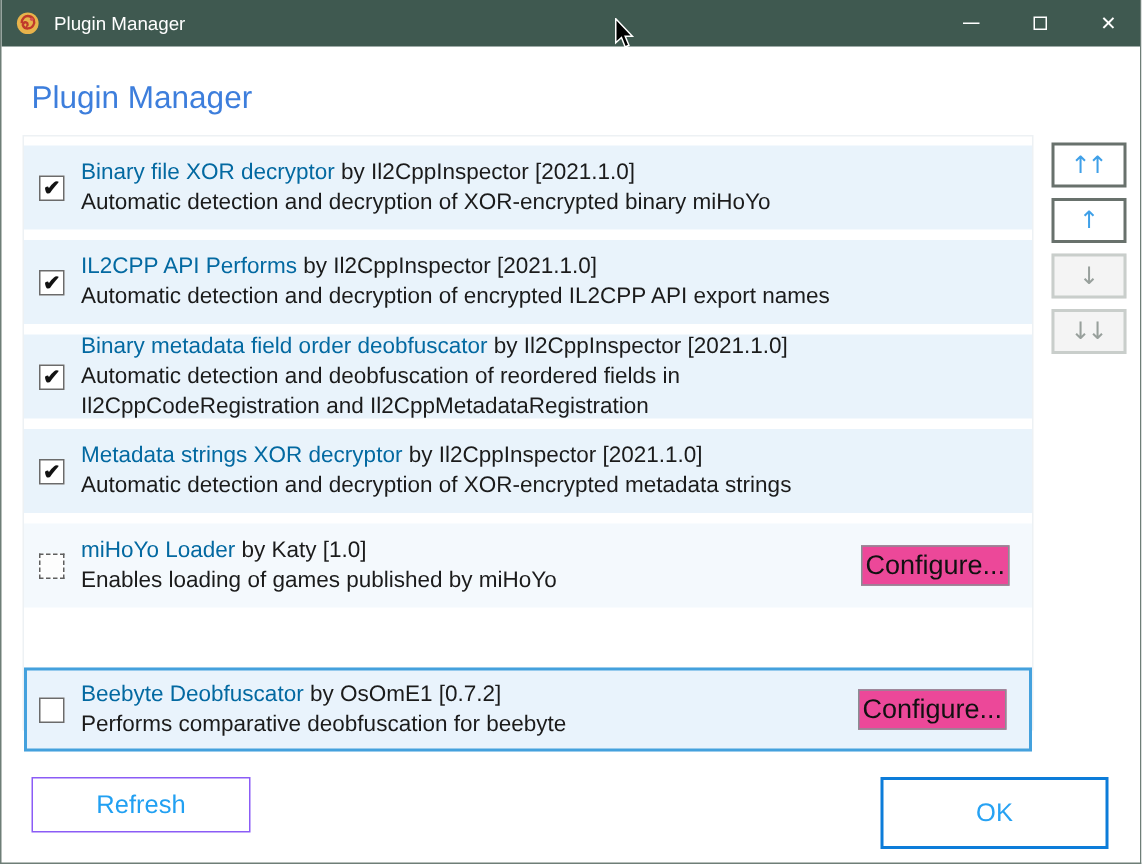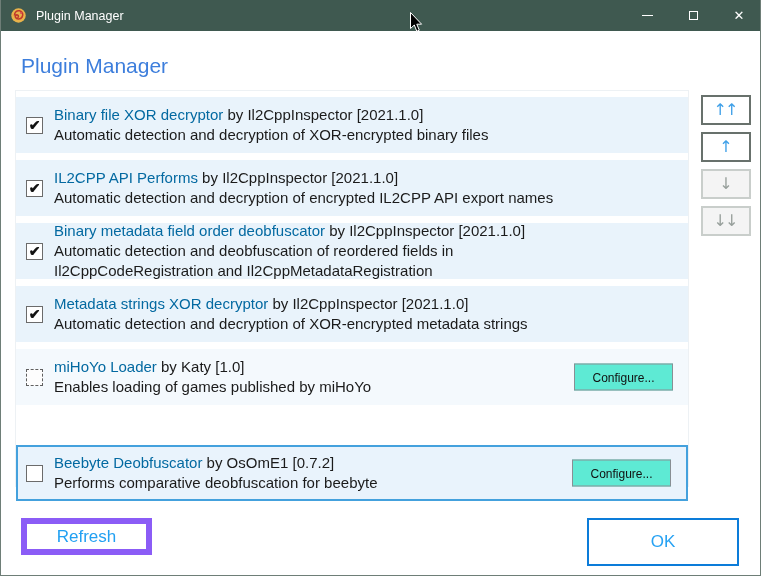--- a/index.html
+++ b/index.html
@@ -39,36 +39,36 @@
   .checkbox.indeterminate { border:1px dashed #5f5f5f; background:#fdfdfd; }
   .check-glyph { font-size:14px; font-weight:bold; color:#121212; line-height:1;
                  margin-top:-1px; }
 
   .plugin-text { font-size:15px; line-height:20px; color:#1b1b1b; padding-right:120px; }
   .plugin-row:nth-child(-n+4) .plugin-text { padding-right:10px; }
   .plugin-name { color:#0369a1; cursor:pointer; }
   .plugin-desc { white-space:pre-line; }
 
   .configure-btn { position:absolute; right:15px; top:50%; transform:translateY(-50%);
-                   width:99px; height:27px; background:#5eead4; border:1px solid #888f94;
-                   font-family:"Liberation Sans",sans-serif; font-size:12px; color:#111111; }
+                   width:99px; height:27px; background:#ec4899; border:1px solid #888f94;
+                   font-family:"Liberation Sans",sans-serif; font-size:18px; color:#111111; }
 
   
   .reorder-col { position:absolute; left:700px; top:95px; display:flex;
                  flex-direction:column; gap:7px; }
   .reorder-btn { width:50px; height:30px; background:#ffffff; border:2px solid #68716c;
                  color:#3fa0e8; font-size:16px; line-height:1; letter-spacing:-2px;
                  display:flex; align-items:center; justify-content:center;
                  font-family:"DejaVu Sans", sans-serif; padding-right:2px; }
   .reorder-btn.disabled { border-color:#c9cecb; background:#f4f4f4; color:#98a09c; }
 
   
   .footer-btn { position:absolute; background:#ffffff; font-family:"Liberation Sans",sans-serif;
                 font-size:17px; color:#21a0f2; }
-  .btn-refresh { left:20px; top:518px; width:131px; height:37px; border:6px solid #8b5cf6; }
+  .btn-refresh { left:20px; top:518px; width:146px; height:37px; border:1px solid #8b5cf6; }
   .btn-get-plugins { left:181px; top:518px; width:150px; height:37px; border:1px solid #8f969b; }
   .btn-ok { left:586px; top:518px; width:152px; height:48px; border:2px solid #0c7cd9;
             color:#27a2f3; }
 
   
   .cursor { position:absolute; left:408px; top:12px; width:14px; height:22px;
             pointer-events:none; }
 </style>
 </head>
 <body>
@@ -97,21 +97,21 @@
 
   <div class="page-title">Plugin Manager</div>
 
   <div class="plugin-list">
       <div class="plugin-row">
     <span class="checkbox checked">
           <span class="check-glyph">✔</span>
         </span>
     <span class="plugin-text">
       <span class="plugin-line1"><span class="plugin-name">Binary file XOR decryptor</span><span class="plugin-byline"> by Il2CppInspector [2021.1.0]</span></span>
-      <span class="plugin-desc" style="display:block">Automatic detection and decryption of XOR-encrypted binary files</span>
+      <span class="plugin-desc" style="display:block">Automatic detection and decryption of XOR-encrypted binary miHoYo</span>
     </span>
 
   </div>
       <div class="plugin-row">
     <span class="checkbox checked">
           <span class="check-glyph">✔</span>
         </span>
     <span class="plugin-text">
       <span class="plugin-line1"><span class="plugin-name">IL2CPP API Performs</span><span class="plugin-byline"> by Il2CppInspector [2021.1.0]</span></span>
       <span class="plugin-desc" style="display:block">Automatic detection and decryption of encrypted IL2CPP API export names</span>

